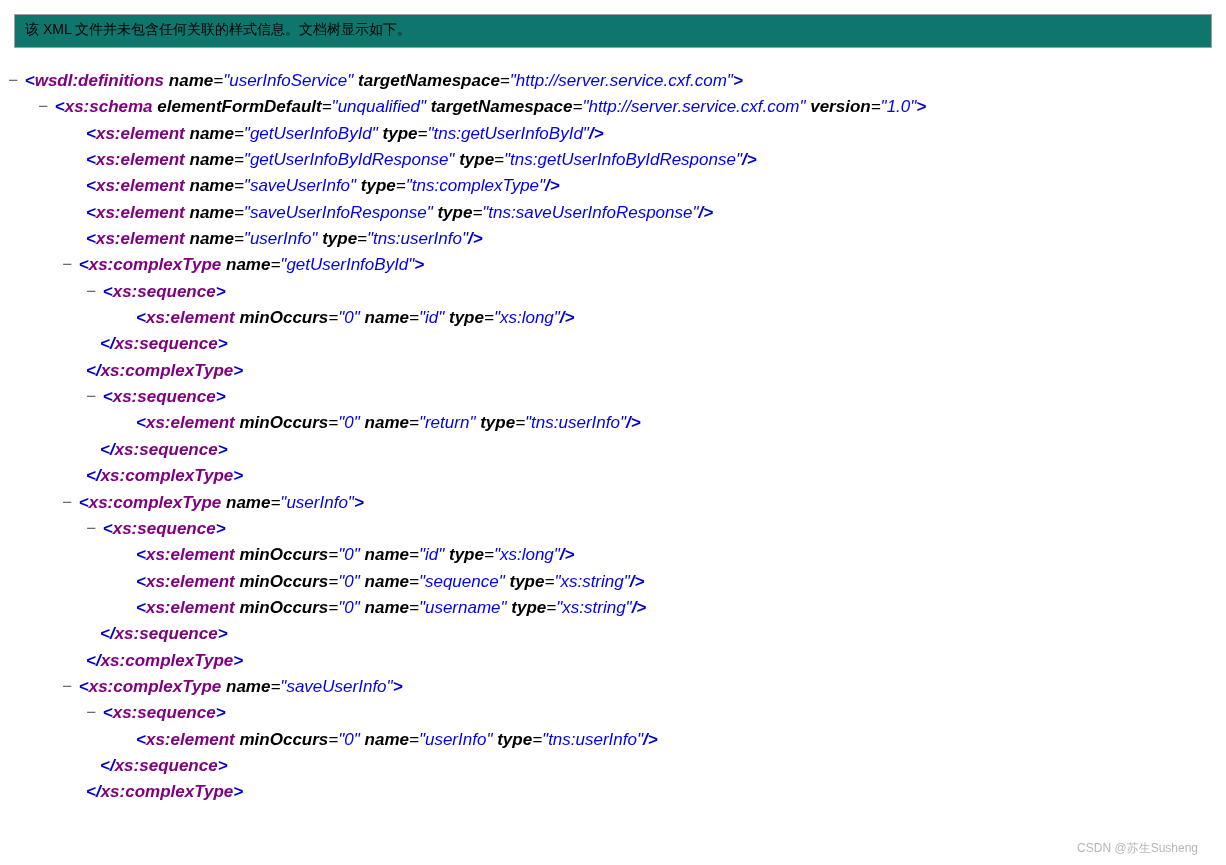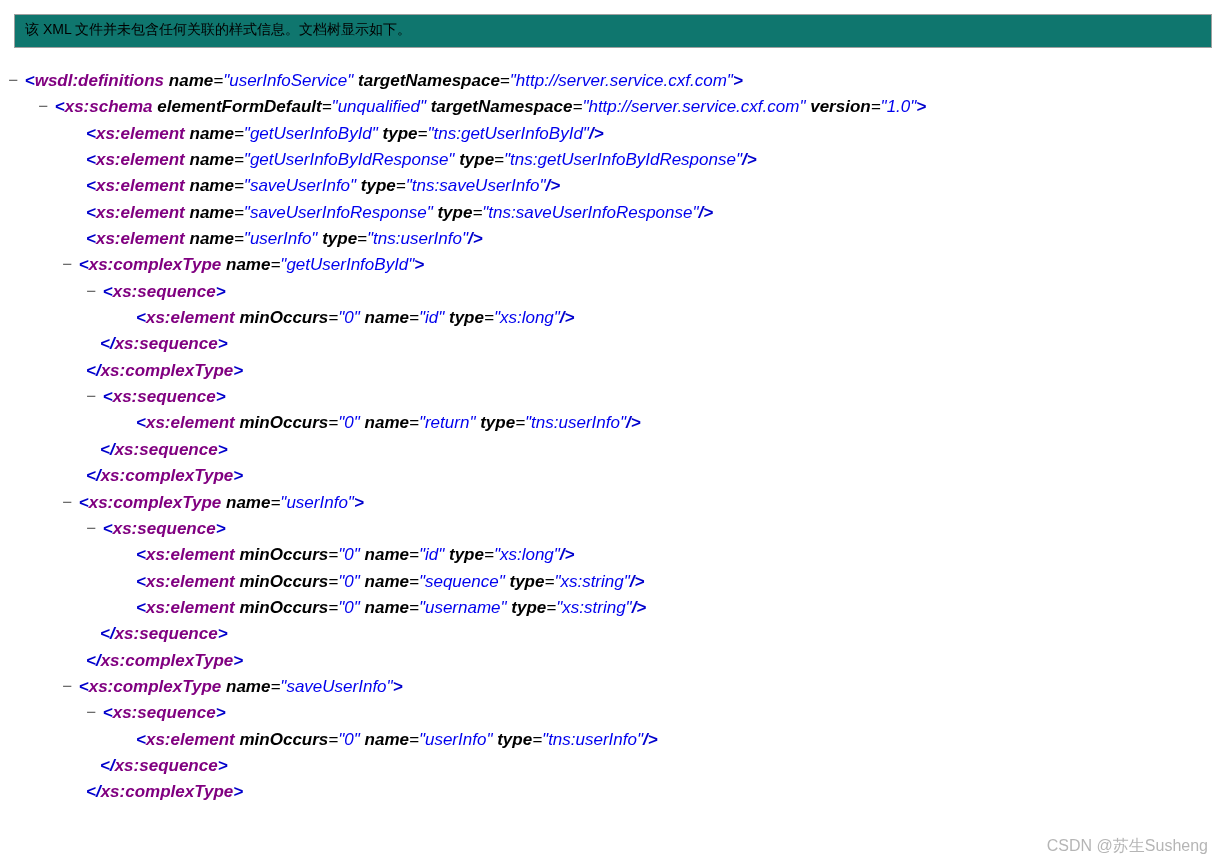--- a/index.html
+++ b/index.html
@@ -41,22 +41,22 @@
     user-select: none;
   }
   .tag { color: #800080; font-weight: 700; }
   .punct { color: #0000cc; font-weight: 700; }
   .attr { color: #000; font-weight: 700; }
   .eq { color: #000; }
   .val { color: #0000ee; }
   .watermark {
     position: fixed;
     bottom: 8px;
-    right: 18px;
-    font-size: 16px;
+    right: 28px;
+    font-size: 12px;
     color: rgba(120,120,120,0.55);
     pointer-events: none;
   }
 </style>
 </head>
 <body>
 
 <div class="notice">该 XML 文件并未包含任何关联的样式信息。文档树显示如下。</div>
 
 <div class="tree">
@@ -85,21 +85,21 @@
 
   <div class="lvl3">
     <span class="punct">&lt;</span><span class="tag">xs:element</span>
     <span class="attr">name</span><span class="eq">=</span><span class="val">"</span><span class="val">getUserInfoByIdResponse</span><span class="val">"</span>
     <span class="attr">type</span><span class="eq">=</span><span class="val">"</span><span class="val">tns:getUserInfoByIdResponse</span><span class="val">"</span><span class="punct">/&gt;</span>
   </div>
 
   <div class="lvl3">
     <span class="punct">&lt;</span><span class="tag">xs:element</span>
     <span class="attr">name</span><span class="eq">=</span><span class="val">"</span><span class="val">saveUserInfo</span><span class="val">"</span>
-    <span class="attr">type</span><span class="eq">=</span><span class="val">"</span><span class="val">tns:saveUserInfo</span><span class="val">"</span><span class="punct">/&gt;</span>
+    <span class="attr">type</span><span class="eq">=</span><span class="val">"</span><span class="val">tns:complexType</span><span class="val">"</span><span class="punct">/&gt;</span>
   </div>
 
   <div class="lvl3">
     <span class="punct">&lt;</span><span class="tag">xs:element</span>
     <span class="attr">name</span><span class="eq">=</span><span class="val">"</span><span class="val">saveUserInfoResponse</span><span class="val">"</span>
     <span class="attr">type</span><span class="eq">=</span><span class="val">"</span><span class="val">tns:saveUserInfoResponse</span><span class="val">"</span><span class="punct">/&gt;</span>
   </div>
 
   <div class="lvl3">
     <span class="punct">&lt;</span><span class="tag">xs:element</span>

